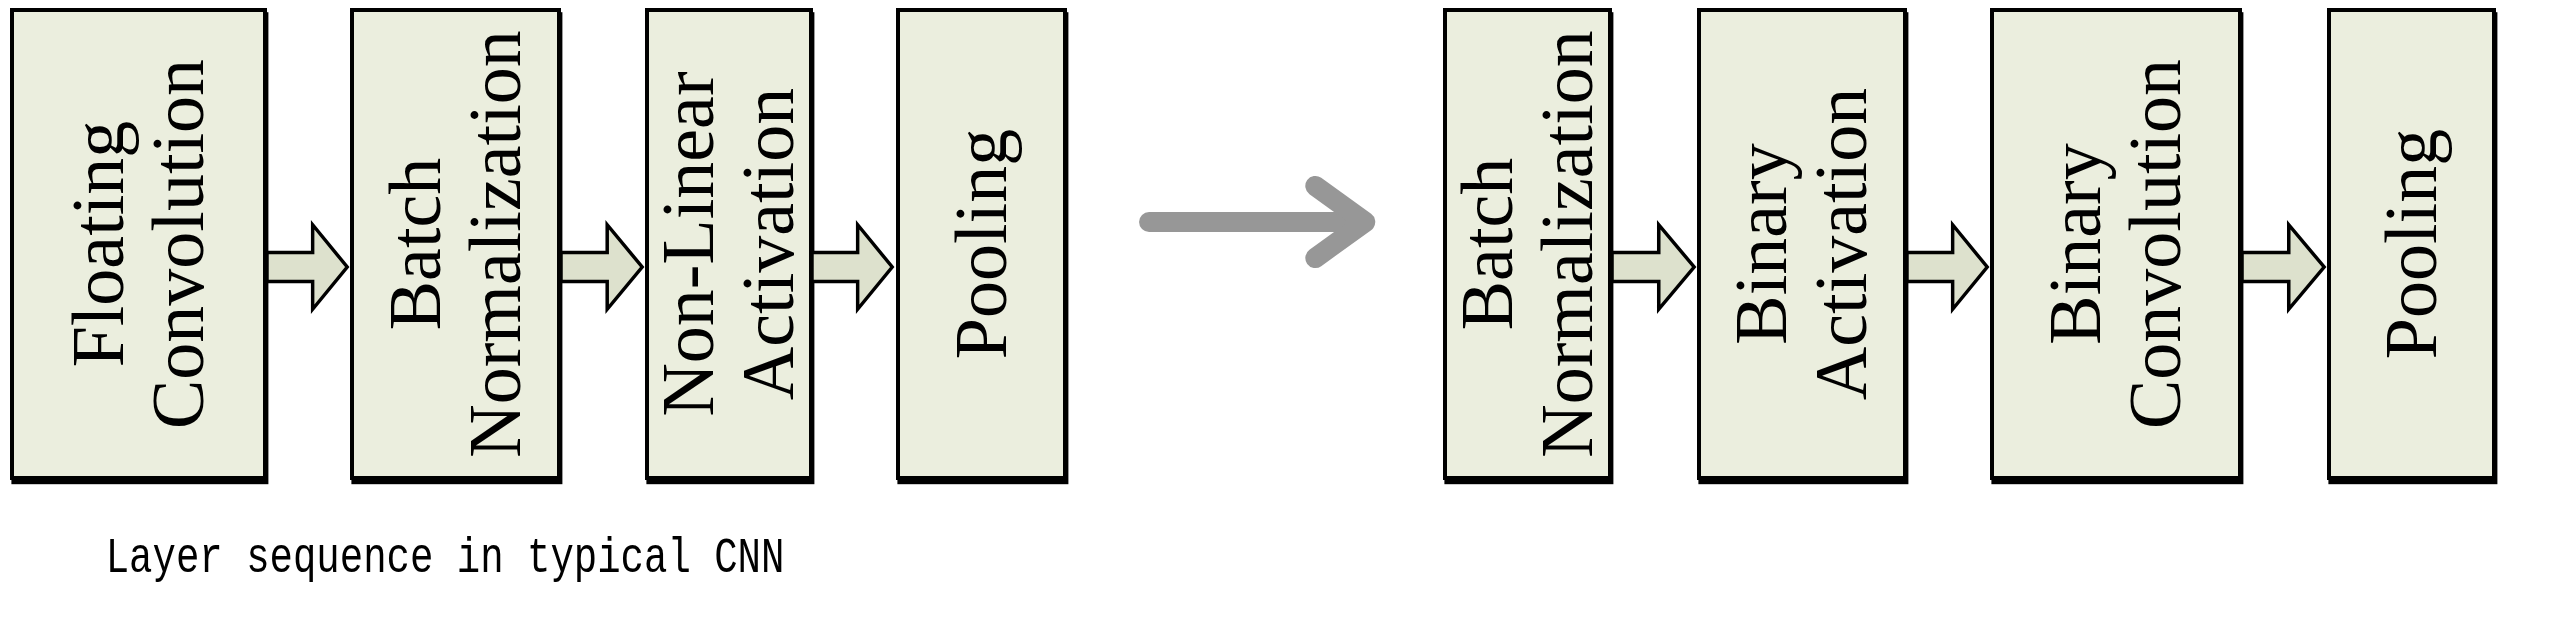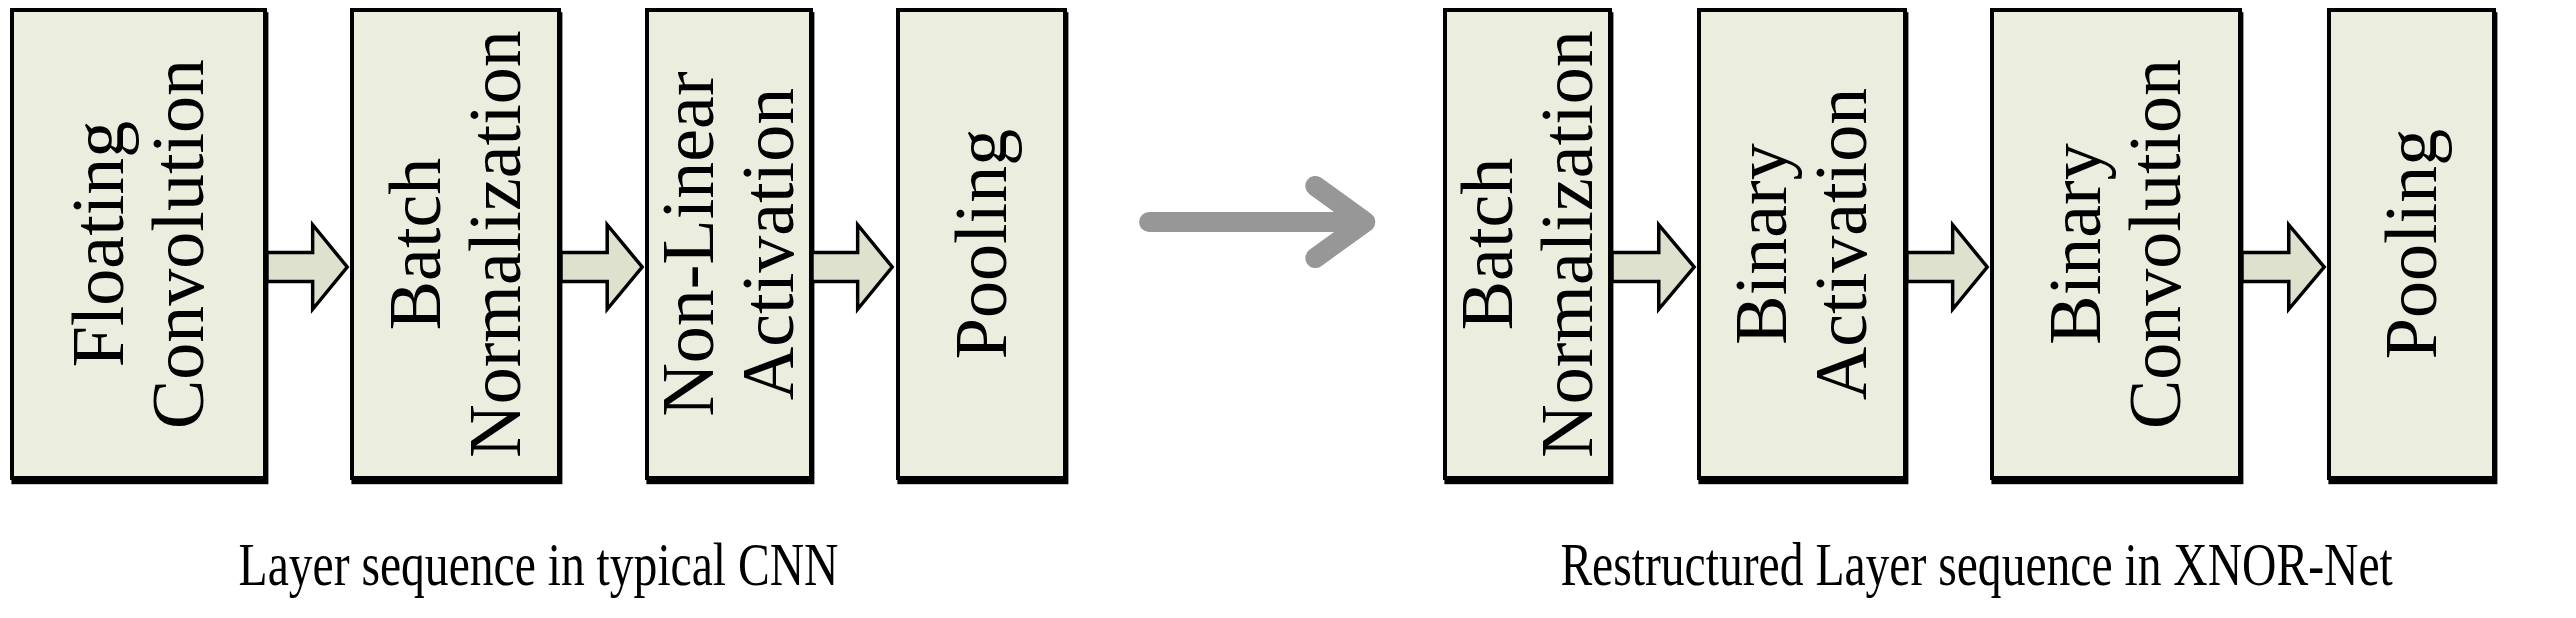--- a/index.html
+++ b/index.html
@@ -31,22 +31,22 @@
     line-height:1.08;
     color:var(--text);
   }
   .small-arrow{position:absolute;top:222px;height:90px;overflow:visible;}
   .small-arrow polygon{fill:var(--arrow-fill);stroke:var(--box-border);stroke-width:5;}
   .big-arrow{position:absolute;left:1138px;top:177px;width:239px;height:90px;overflow:visible;}
   .big-arrow line,.big-arrow polyline{
     fill:none;stroke:var(--big-arrow);stroke-width:29;
     stroke-linecap:round;stroke-linejoin:round;
   }
-  .caption{position:absolute;top:533px;height:80px;text-align:center;
-           font-size:61px;line-height:1.05;color:var(--text);}
+  .caption{position:absolute;top:533px;height:80px;text-align:left;
+           font-size:50px;line-height:1.05;color:var(--text);font-family:Liberation Mono, monospace;}
   .caption > span{display:inline-block;transform:scaleX(0.78);transform-origin:center;white-space:nowrap;}
   .caption-left{left:10.4px;width:1056px;}
   .caption-right{left:1443px;width:1053px;}
 </style>
 </head>
 <body>
 
 <div class="figure">
 
   <div class="node" style="left:10.4px;width:257px">
@@ -113,18 +113,15 @@
   </div>
 
   <svg class="small-arrow" style="left:2242px;width:85px" viewBox="0 0 120 130" preserveAspectRatio="none">
     <polygon points="0,44 66,44 66,4 116,65 66,126 66,86 0,86"></polygon>
   </svg>
 
   <div class="node" style="left:2327px;width:169px">
     <span class="vlabel">Pooling</span>
   </div>
 
-  <div class="caption caption-right">
-    <span>Restructured Layer sequence in XNOR-Net</span>
-  </div>
 
 </div>
 
 
 </body></html>

